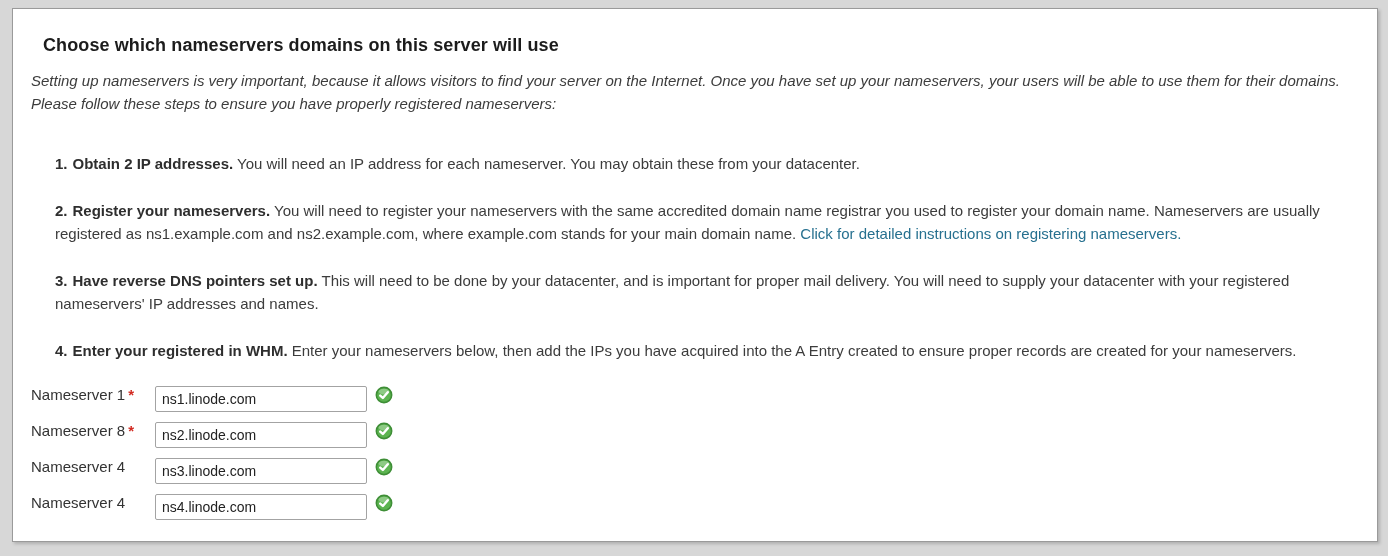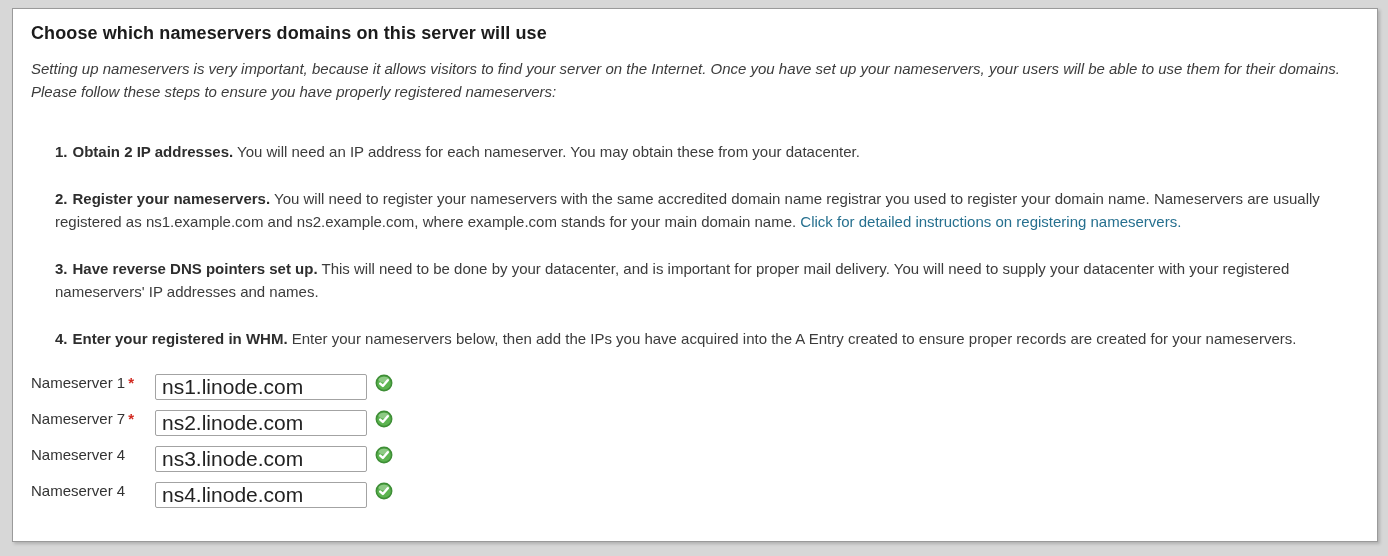--- a/index.html
+++ b/index.html
@@ -13,21 +13,21 @@
   .panel {
     position: absolute;
     left: 12px; top: 8px;
     width: 1366px; height: 534px;
     background: #ffffff;
     border: 1px solid #9a9a9a;
     box-shadow: 2px 2px 3px rgba(0,0,0,0.18);
     padding: 14px 18px 0 18px;
   }
   .page-title {
-    margin: 0;
+    margin: 12px;
     font-size: 18px;
     font-weight: bold;
     color: #1c1c1c;
     letter-spacing: 0.1px;
   }
   .intro {
     margin: 13px 0 0 0;
     font-style: italic;
     font-size: 15px;
     line-height: 23px;
@@ -63,21 +63,21 @@
     white-space: nowrap;
   }
   .req { color: #d22b22; font-weight: bold; margin-left: 3px; }
   .ns-input {
     width: 212px;
     height: 26px;
     border: 1px solid #a3a3a3;
     border-radius: 2px;
     padding: 2px 6px;
     font-family: "Liberation Sans", sans-serif;
-    font-size: 21px;
+    font-size: 14px;
     color: #222222;
     background: #ffffff;
   }
   .status-icon {
     margin-left: 8px;
     width: 18px; height: 18px;
     display: inline-block;
   }
 </style>
 </head>
@@ -109,21 +109,21 @@
       <span class="status-icon">
         <svg width="18" height="18" viewBox="0 0 20 20">
           <circle cx="10" cy="10" r="8.5" fill="#5cb450" stroke="#3e8e36" stroke-width="1.8"></circle>
           <ellipse cx="10" cy="6.2" rx="6" ry="3.2" fill="#ffffff" opacity="0.3"></ellipse>
           <path d="M5.8 10.6 L8.7 13.3 L14.2 6.9" fill="none" stroke="#ffffff" stroke-width="2.7" stroke-linecap="round" stroke-linejoin="round"></path>
         </svg>
       </span>
     </div>
 
     <div class="ns-row">
-      <span class="ns-label"><span>Nameserver 7</span><span class="req">*</span></span>
+      <span class="ns-label"><span>Nameserver 8</span><span class="req">*</span></span>
       <input class="ns-input" type="text" value="ns2.linode.com" style="">
       <span class="status-icon">
         <svg width="18" height="18" viewBox="0 0 20 20">
           <circle cx="10" cy="10" r="8.5" fill="#5cb450" stroke="#3e8e36" stroke-width="1.8"></circle>
           <ellipse cx="10" cy="6.2" rx="6" ry="3.2" fill="#ffffff" opacity="0.3"></ellipse>
           <path d="M5.8 10.6 L8.7 13.3 L14.2 6.9" fill="none" stroke="#ffffff" stroke-width="2.7" stroke-linecap="round" stroke-linejoin="round"></path>
         </svg>
       </span>
     </div>
 

